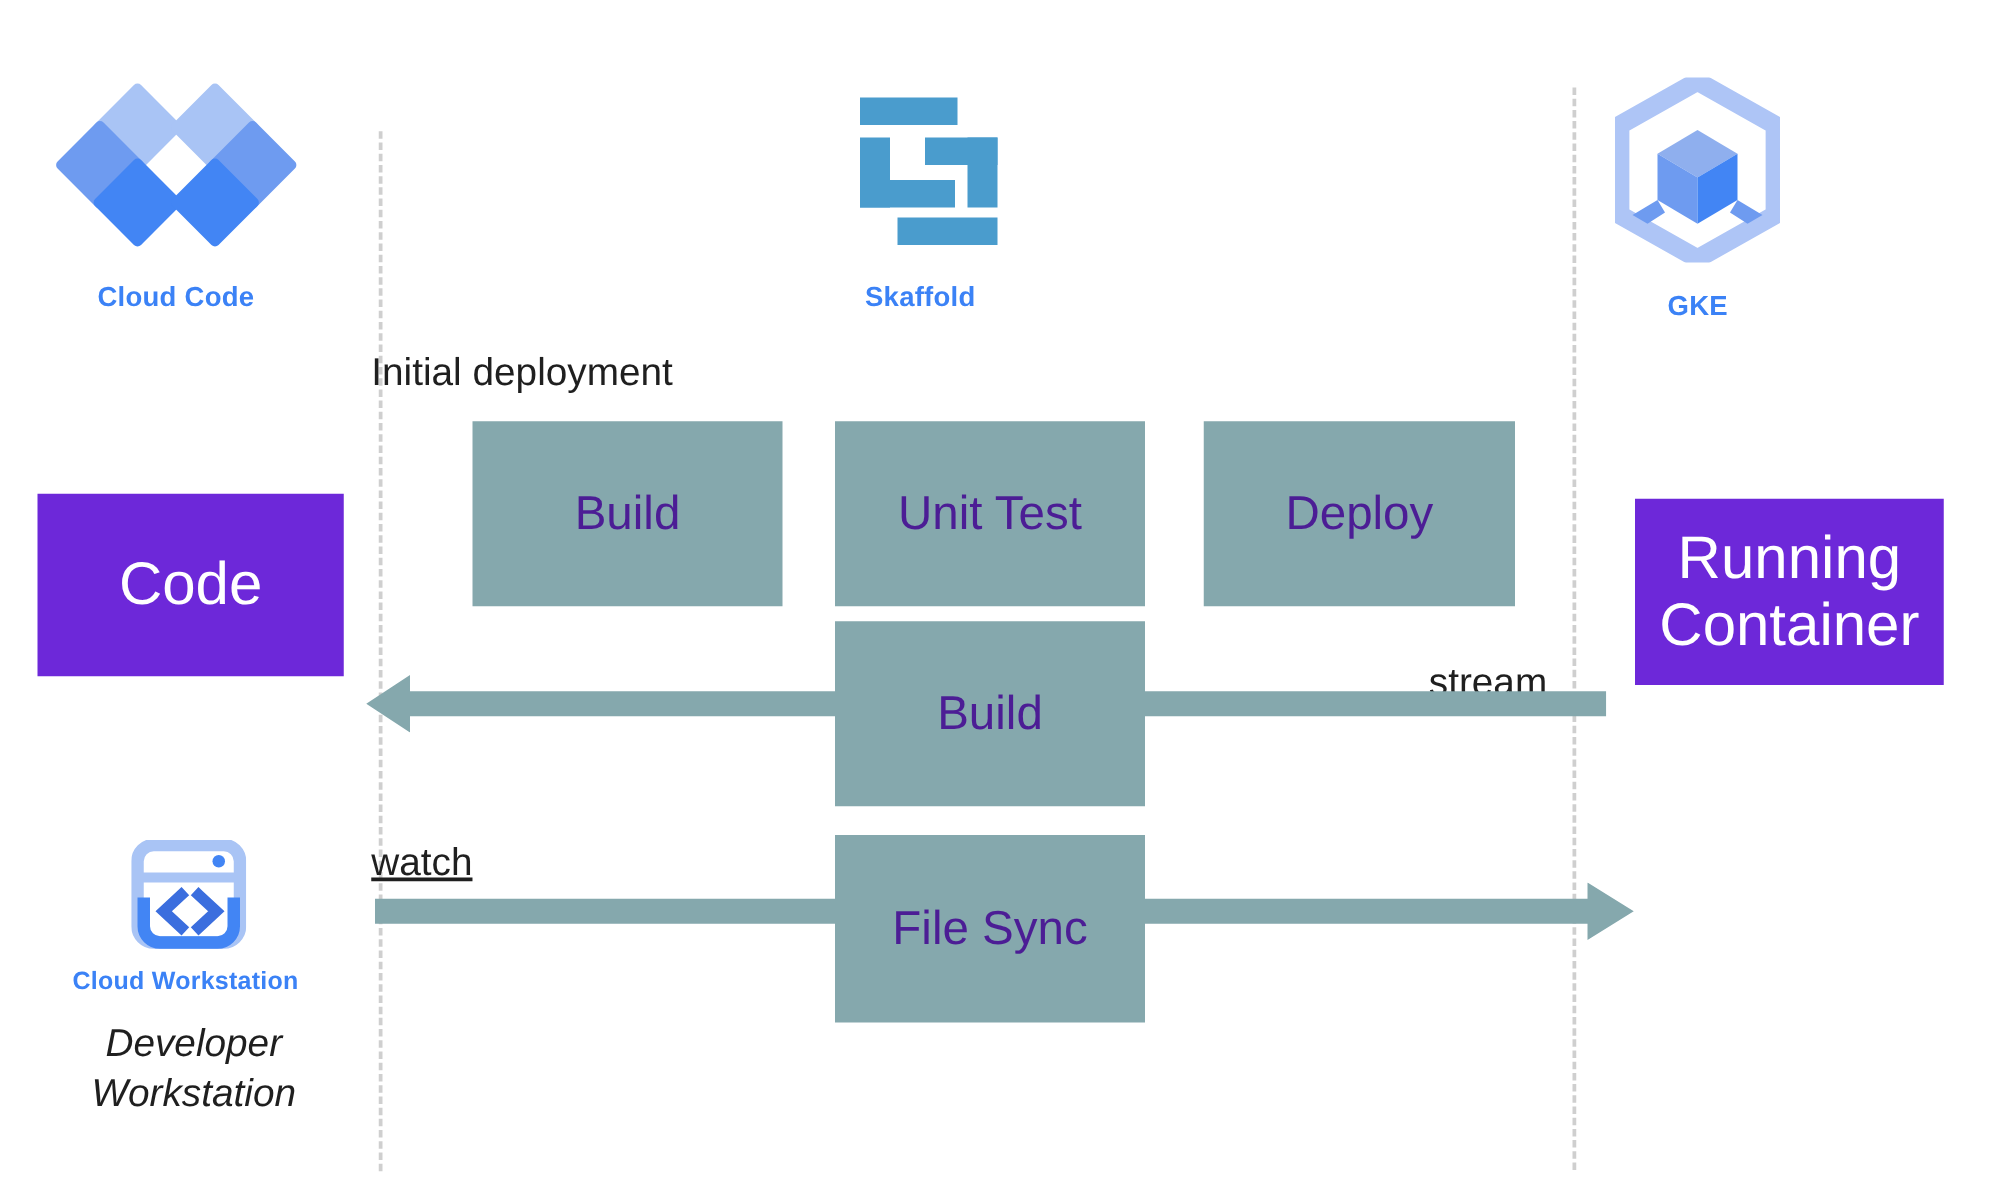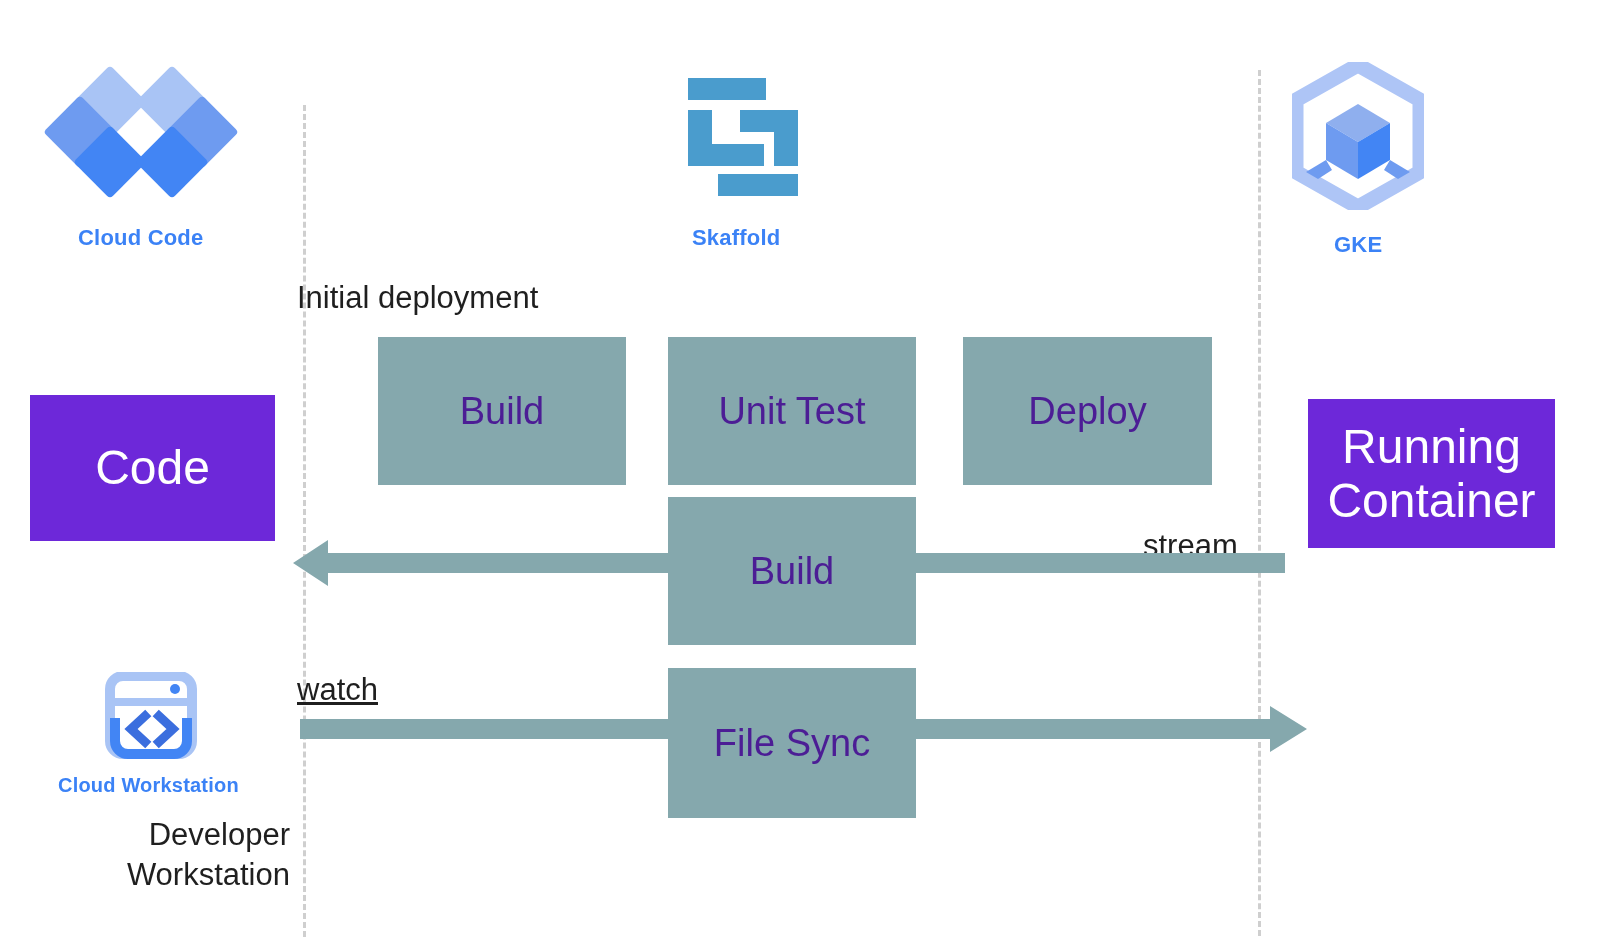--- a/index.html
+++ b/index.html
@@ -139,21 +139,21 @@
   }
 
   
   .zone-caption {
     position: absolute;
     font-size: 31px;
     color: #1f1f1f;
     line-height: 1.28;
     white-space: pre-line;
   }
-  #caption-developer-workstation { left: 20px;   top: 815px; width: 270px; text-align: right; }
+  #caption-developer-workstation { left: 20px;   top: 815px; width: 270px; text-align: center; font-style: italic; }
   #caption-development-env       { left: 1322px; top: 785px; width: 260px; text-align: left; }
 </style>
 </head>
 <body>
 
 <div id="canvas">
 
   <div id="divider-left" class="lane-divider"></div>
   <div id="divider-right" class="lane-divider"></div>
 

